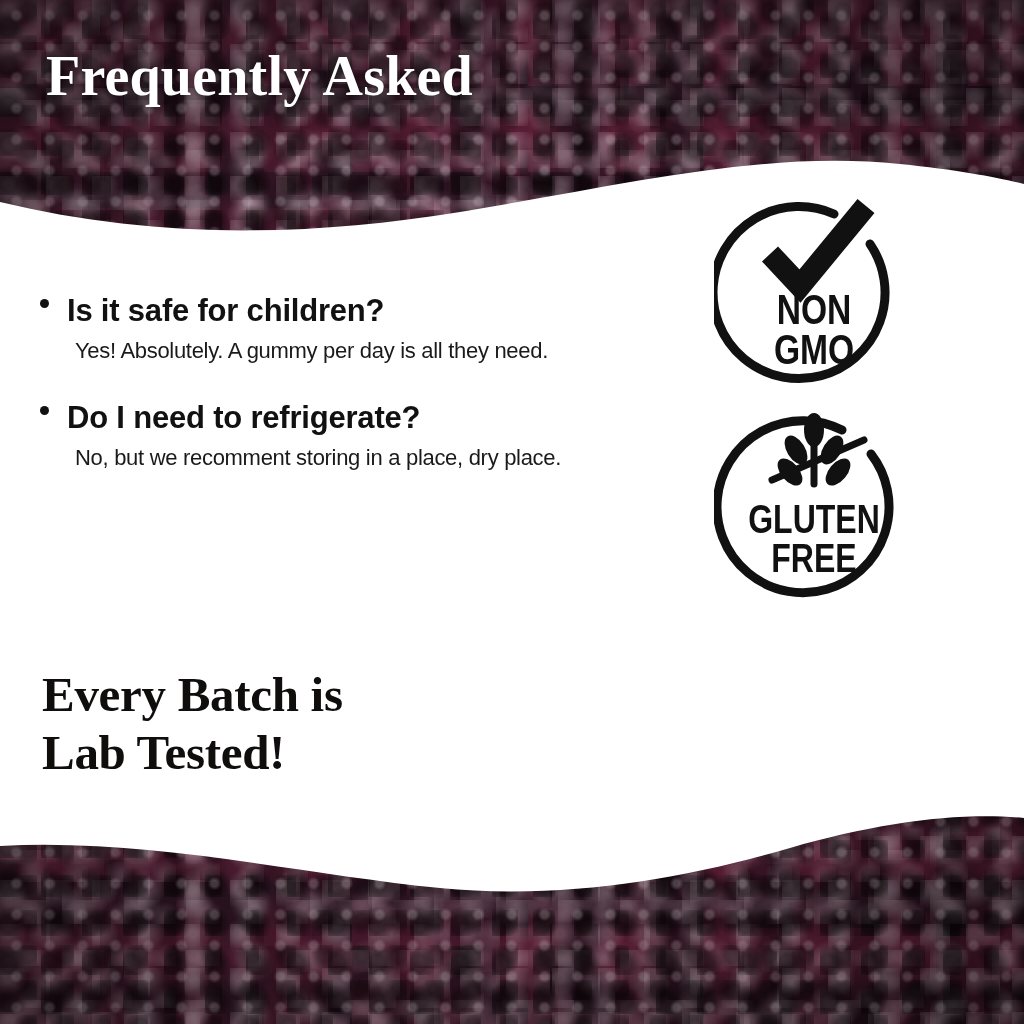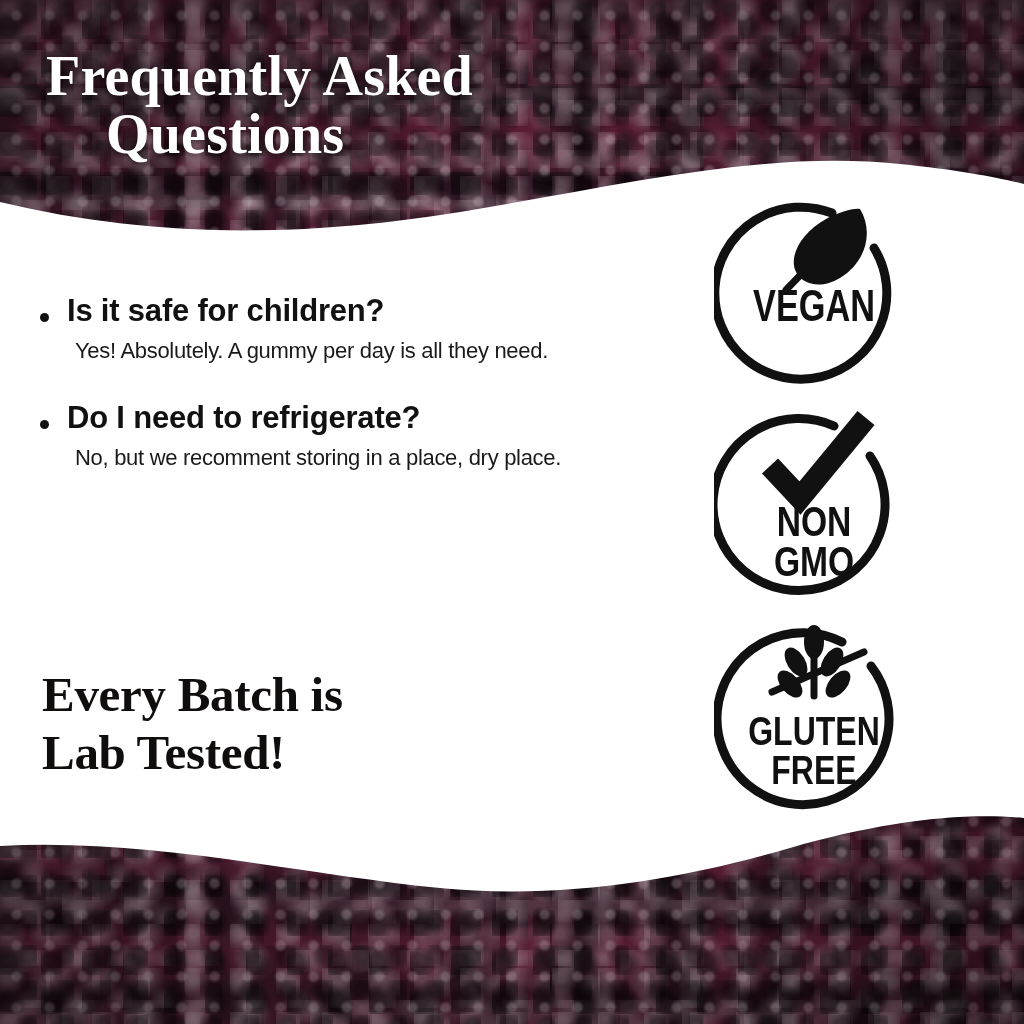--- a/index.html
+++ b/index.html
@@ -82,21 +82,21 @@
 
   
   .faq-list {
     position: absolute;
     left: 40px;
     top: 292px;
     z-index: 5;
     width: 640px;
   }
   .faq-item { margin-bottom: 34px; }
-  .faq-q-row { display: flex; align-items: flex-end; }
+  .faq-q-row { display: flex; align-items: center; }
   .bullet-dot {
     width: 9px;
     height: 9px;
     border-radius: 50%;
     background: #111111;
     flex: 0 0 auto;
     margin-right: 18px;
     position: relative;
     top: -7px;
   }
@@ -176,21 +176,20 @@
                L 1024,818
                C 960,812 880,822 790,848
                C 680,880 560,900 440,888
                C 300,874 150,838 0,846
                Z" fill="#ffffff"></path>
     </svg>
   </div>
 
   <div class="faq-title">
     <span>Frequently Asked</span>
-    <span class="l2">Questions</span>
   </div>
 
   <div class="faq-list">
 
     <div class="faq-item">
       <div class="faq-q-row">
         <span class="bullet-dot"></span>
         <span class="faq-q">Is it safe for children?</span>
       </div>
       <div class="faq-a">Yes! Absolutely. A gummy per day is all they need.</div>
@@ -206,36 +205,20 @@
 
   </div>
 
   <div class="lab-heading">
     <div>Every Batch is</div>
     <div>Lab Tested!</div>
   </div>
 
   <div class="badges">
 
-    <div class="badge">
-      <svg viewBox="0 0 200 200" xmlns="http://www.w3.org/2000/svg">
-
-        <path d="M 118,17 A 86,86 0 1 0 160,52" fill="none" stroke="#111111" stroke-width="9" stroke-linecap="round"></path>
-        <g>
-          <path d="M 146,13
-                   C 160,36 152,66 126,82
-                   C 106,94 88,88 82,76
-                   C 74,60 88,36 112,23
-                   C 124,17 138,12 146,13 Z" fill="#111111"></path>
-          <path d="M 141,22 L 72,94" stroke="#111111" stroke-width="7" stroke-linecap="round" fill="none"></path>
-        </g>
-        <text x="100" y="125" text-anchor="middle" font-family="'Liberation Sans', sans-serif" font-size="44" font-weight="bold" fill="#111111" transform="translate(100,125) scale(0.78,1) translate(-100,-125)">VEGAN</text>
-      </svg>
-      <span class="badge-label-hidden">VEGAN</span>
-    </div>
 
     <div class="badge">
       <svg viewBox="0 0 200 200" xmlns="http://www.w3.org/2000/svg">
         <path d="M 120,18 A 86,86 0 1 0 156,48" fill="none" stroke="#111111" stroke-width="9" stroke-linecap="round"></path>
         <g>
           <path d="M 56,58
                    L 86,90
                    L 152,10" fill="none" stroke="#111111" stroke-width="22" stroke-linecap="butt" stroke-linejoin="miter"></path>
         </g>
         <text x="100" y="128" text-anchor="middle" font-family="'Liberation Sans', sans-serif" font-size="42" font-weight="bold" fill="#111111" transform="translate(100,128) scale(0.80,1) translate(-100,-128)">NON</text>

